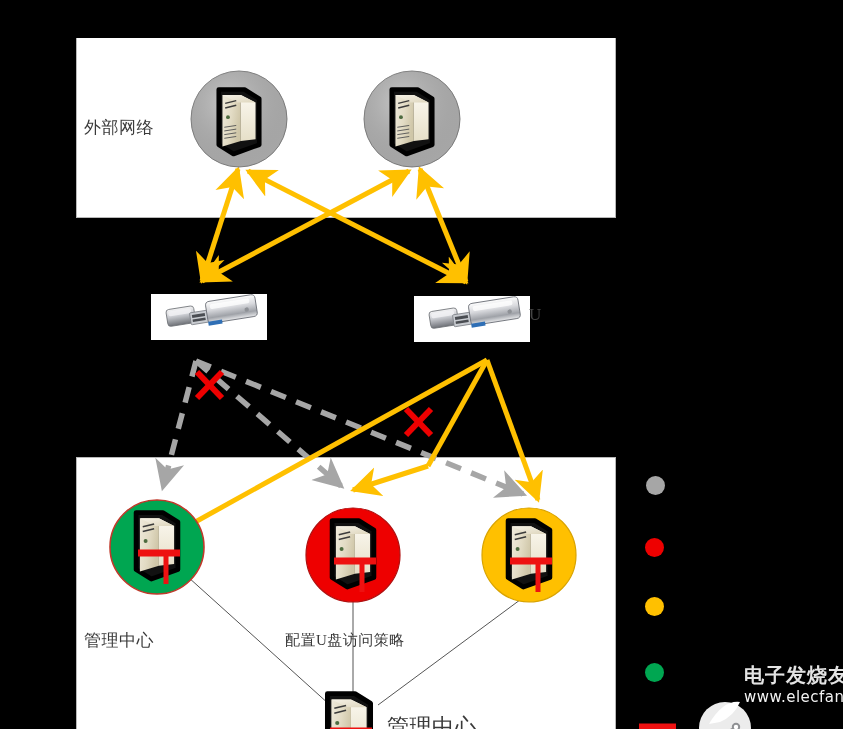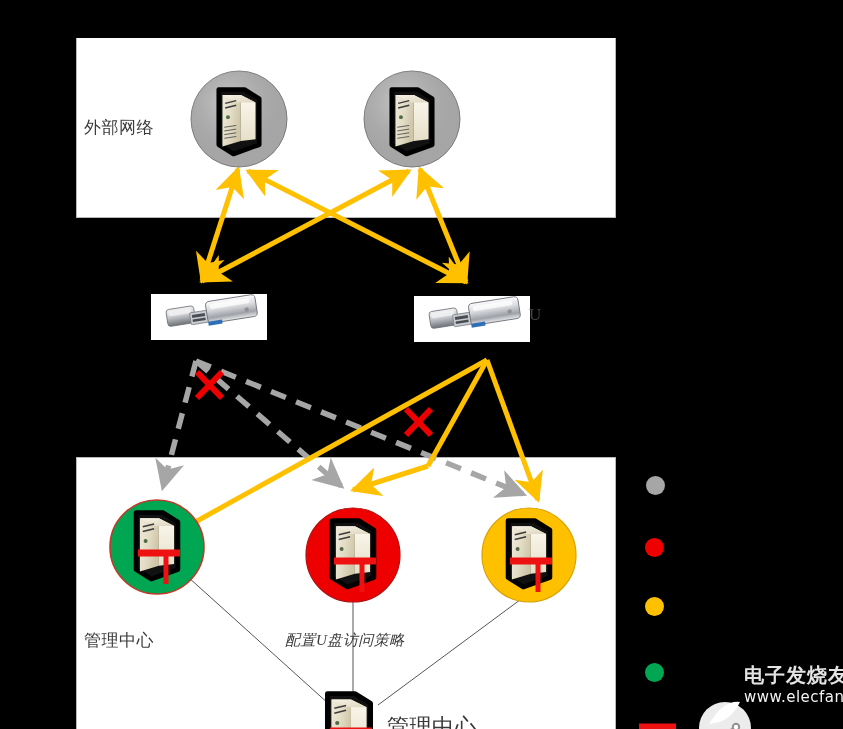--- a/index.html
+++ b/index.html
@@ -35,21 +35,21 @@
   .zone-label {
     position: absolute;
     color: #3a3a3a;
     font-size: 17px;
     font-family: "Liberation Serif", "DejaVu Serif", serif;
     white-space: nowrap;
     letter-spacing: 0.5px;
   }
   #label-outer { left: 84px; top: 78px; }
   #label-inner { left: 84px; top: 591px; }
-  #label-policy { left: 285px; top: 593px; font-size: 15px; font-style: italic; }
+  #label-policy { left: 285px; top: 593px; font-size: 15px; }
   #label-mgmt  { left: 387px; top: 674px; font-size: 22px; }
   #label-usb-right { left: 529px; top: 267px; font-size: 17px; color: #444; }
 
   .legend-dot {
     position: absolute;
     width: 19px;
     height: 19px;
     border-radius: 50%;
   }
   .legend-label {

